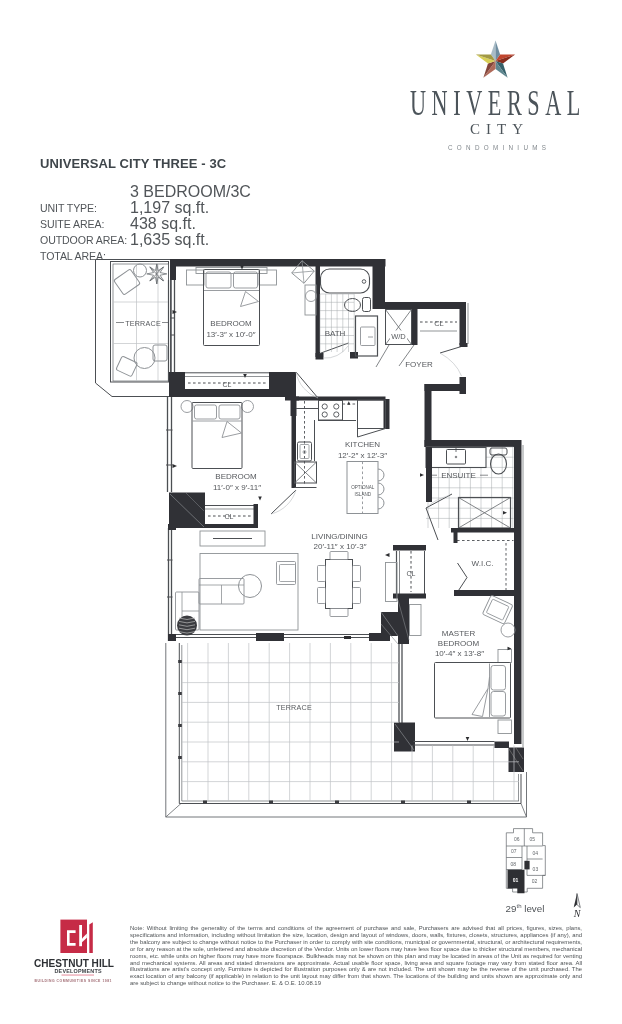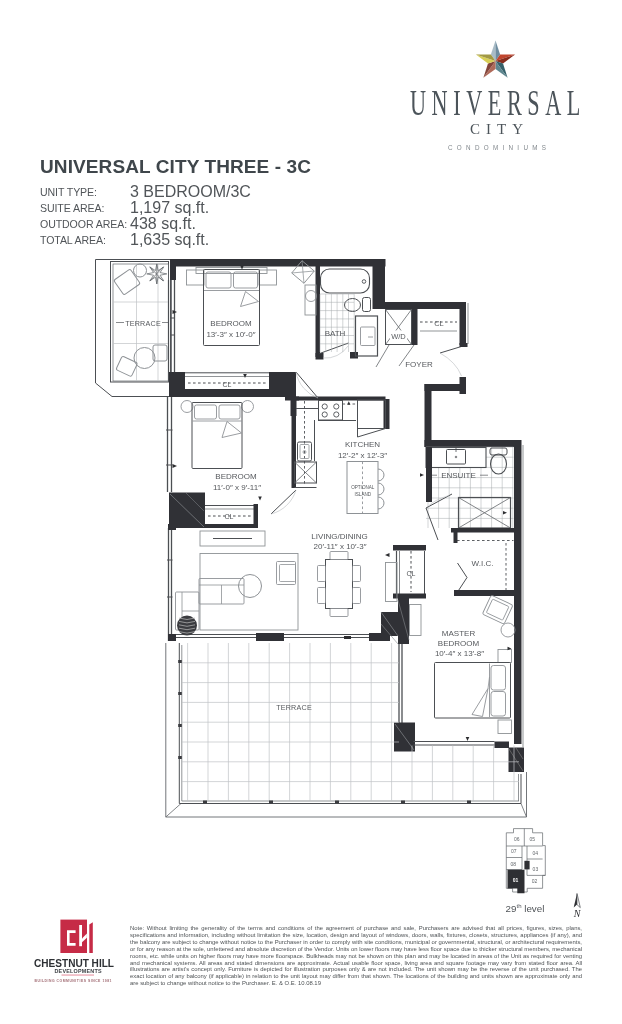--- a/index.html
+++ b/index.html
@@ -1,19 +1,19 @@
 <!DOCTYPE html>
 <html><head>
 <meta charset="utf-8">
 <style>
 html,body{margin:0;padding:0;}
 body{width:622px;height:1024px;background:#fff;position:relative;font-family:"Liberation Sans",sans-serif;overflow:hidden;}
 .abs{position:absolute;}
-#title{left:40px;top:156px;font-size:19px;font-weight:bold;color:#3f464b;letter-spacing:0.1px;}
-#info{left:40px;top:184px;font-size:10.6px;letter-spacing:-0.1px;color:#515559;line-height:16px;}
+#title{left:40px;top:156px;font-size:13px;font-weight:bold;color:#3f464b;letter-spacing:0.1px;}
+#info{left:40px;top:200px;font-size:10.6px;letter-spacing:-0.1px;color:#515559;line-height:16px;}
 #infov{left:130px;top:184px;font-size:16px;color:#515559;line-height:16px;}
 #disc{left:130px;top:925px;width:452px;font-size:5.9px;line-height:6.9px;color:#4e5255;text-align:justify;}
 #level{left:490px;top:903px;width:70px;text-align:center;font-size:9.8px;color:#505458;}
 #level sup{font-size:6px;}
 </style>
 </head>
 <body>
 <div class="abs" id="title">UNIVERSAL CITY THREE - 3C</div>
 <div class="abs" id="info">UNIT TYPE:<br>SUITE AREA:<br>OUTDOOR AREA:<br>TOTAL AREA:</div>
 <div class="abs" id="infov">3 BEDROOM/3C<br>1,197 sq.ft.<br>438 sq.ft.<br>1,635 sq.ft.</div>

